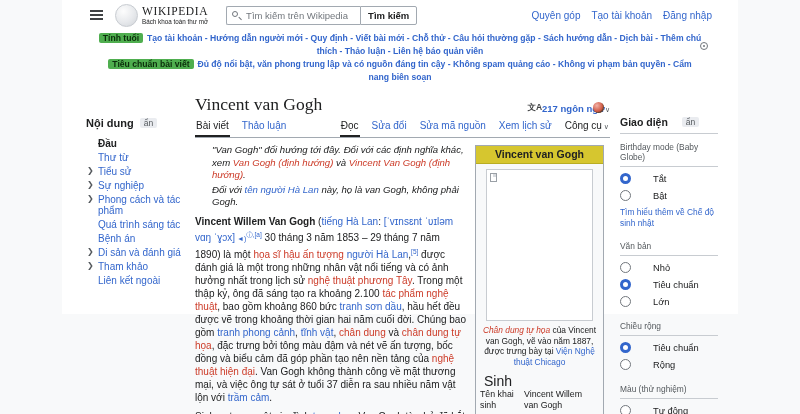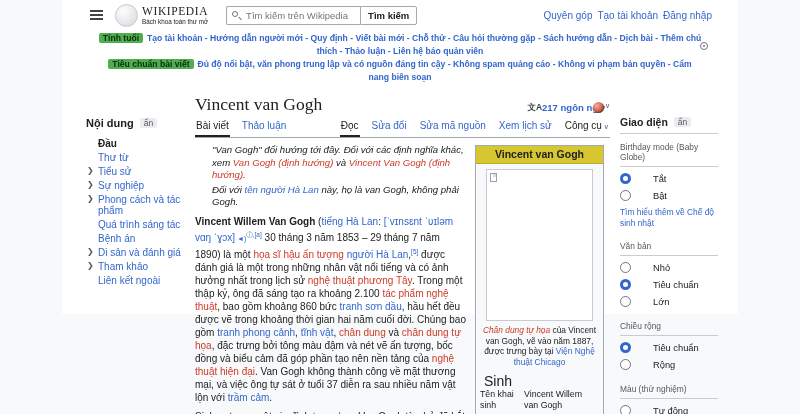--- a/index.html
+++ b/index.html
@@ -21,21 +21,21 @@
   .logo-title{display:block;font-family:"Liberation Serif",serif;font-size:11.5px;letter-spacing:.6px;line-height:11px}
   .logo-sub{display:block;font-size:6.3px;line-height:7px;margin-top:1px}
   .search{display:flex;align-items:center;margin-left:18px;position:relative}
   .mag{position:absolute;left:6px;top:5px;width:6px;height:6px;border:1.4px solid #72777d;border-radius:50%}
   .mag::after{content:"";position:absolute;left:5px;top:6px;width:4px;height:1.4px;background:#72777d;transform:rotate(45deg)}
   .search input{width:134px;height:19px;border:1px solid var(--border);border-right:none;
         border-radius:2px 0 0 2px;padding:0 4px 0 19px;font-size:9.5px;font-family:Liberation Sans, sans-serif;color:var(--text)}
   .search input::placeholder{color:#72777d}
   .search button{height:19px;border:1px solid var(--border);background:#fff;font-weight:bold;
         font-size:9.5px;padding:0 7px;border-radius:0 2px 2px 0;font-family:inherit;color:var(--text);cursor:pointer}
-  .toplinks{margin-left:auto;display:flex;gap:5px;font-size:10px}
+  .toplinks{margin-left:auto;display:flex;gap:11px;font-size:10px}
   .toplinks span{color:var(--blue);cursor:pointer}
 
   
   .notice{position:relative;text-align:center;padding:2px 36px 3px;font-size:8.6px;line-height:13px}
   .badge{background:var(--green);color:#0b2e0b;font-weight:bold;border-radius:2px;padding:0 4px;margin-right:4px}
   .notice-links{color:var(--blue);font-weight:bold}
   .banner-gear{position:absolute;right:30px;top:12px;width:8px;height:8px;border:1.4px solid #72777d;border-radius:50%}
   .banner-gear::after{content:"";position:absolute;left:1.6px;top:1.6px;width:2px;height:2px;border-radius:50%;background:#72777d}
 
   
@@ -44,21 +44,21 @@
   .toc{flex:none;width:133px;padding:30px 6px 0 24px;font-size:10px}
   .toc-head{display:flex;align-items:center;gap:6px;font-size:11px;font-weight:bold;margin-bottom:7px}
   .hide-chip{background:var(--chip);color:var(--gray);font-weight:normal;font-size:8.5px;padding:0 4px;border-radius:2px;cursor:pointer}
   .toc-item{position:relative;padding:1.5px 0 1.5px 12px;color:var(--blue);cursor:pointer;line-height:11px}
   .toc-item.active{color:var(--text);font-weight:bold}
   .toc-chev{position:absolute;left:1px;top:1px;color:var(--gray);font-size:8px}
 
   .main{flex:none;width:415px;padding-top:7px}
   .title-row{display:flex;align-items:flex-end;justify-content:space-between}
   h1{margin:0;font-family:"Liberation Serif",serif;font-weight:normal;font-size:17.5px;line-height:20px}
-  .langs{display:flex;align-items:flex-start;gap:0;font-size:9.5px;font-weight:bold;color:var(--blue);cursor:pointer}
+  .langs{display:flex;align-items:flex-end;gap:0;font-size:9.5px;font-weight:bold;color:var(--blue);cursor:pointer}
   .lang-ico{color:#404244;font-size:8.5px}
   .caret{color:var(--gray);font-size:7px;font-weight:normal}
   .tabs-row{display:flex;justify-content:space-between;border-bottom:1px solid var(--border);margin-top:3px;font-size:10px}
   .tabs-row .grp{display:flex}
   .tab{padding:3px 1px 4px;margin-right:11px;color:var(--blue);cursor:pointer;white-space:nowrap}
   .tab:last-child{margin-right:0}
   .tab.active{color:var(--text);border-bottom:2px solid var(--text)}
   .tab.tools{color:var(--text)}
 
   .content{padding:6px 6px 0 0;font-size:10px;line-height:13px}
@@ -83,21 +83,21 @@
   .ib-caption{text-align:center;font-size:8.4px;line-height:10.5px;padding:0 5px 4px}
   .ib-section{background:var(--yellow);font-weight:bold;text-align:center;font-size:9.3px;padding:2px;border-top:1px solid #b9ad23;border-bottom:1px solid #b9ad23}
   .ib-table{width:100%;border-spacing:0;padding:2px 4px 4px;display:table}
   .ib-row{display:table-row}
   .ib-row>span{display:table-cell;padding:2px 2px 0 0;vertical-align:top;font-size:8.8px;line-height:10.5px}
   .ib-label{width:44px}
   .ib-group{font-weight:normal;font-size:14px;padding:3px 0 0 4px}
 
   
   .appearance{flex:none;width:128px;padding:29px 20px 0 10px;font-size:9.3px}
-  .ap-head{display:flex;align-items:center;gap:6px;font-size:10.5px;font-weight:bold;
+  .ap-head{display:flex;align-items:center;gap:14px;font-size:10.5px;font-weight:bold;
            padding-bottom:5px;border-bottom:1px solid var(--line)}
   .ap-label{color:var(--gray);font-size:8.4px;line-height:10px;padding:8px 0 4px;border-bottom:1px solid var(--line);margin-bottom:4px}
   .ap-opt{display:flex;align-items:center;gap:22px;margin:6px 0;cursor:pointer}
   .radio{flex:none;width:11px;height:11px;border-radius:50%;border:1px solid #72777d;background:#fff}
   .radio.sel{border:3.6px solid var(--blue)}
   .ap-link{display:block;color:var(--blue);font-size:8.4px;line-height:10.5px;margin:3px 0 5px;cursor:pointer}
 
   .babyglobe{position:absolute;left:531px;top:102px;width:11px;height:11px;border-radius:50%;
      background:radial-gradient(circle at 35% 32%,#f2b1a6 0%,#cf5a45 55%,#8e2f22 100%);
      box-shadow:inset -1px -1px 0 rgba(0,60,40,.45)}

